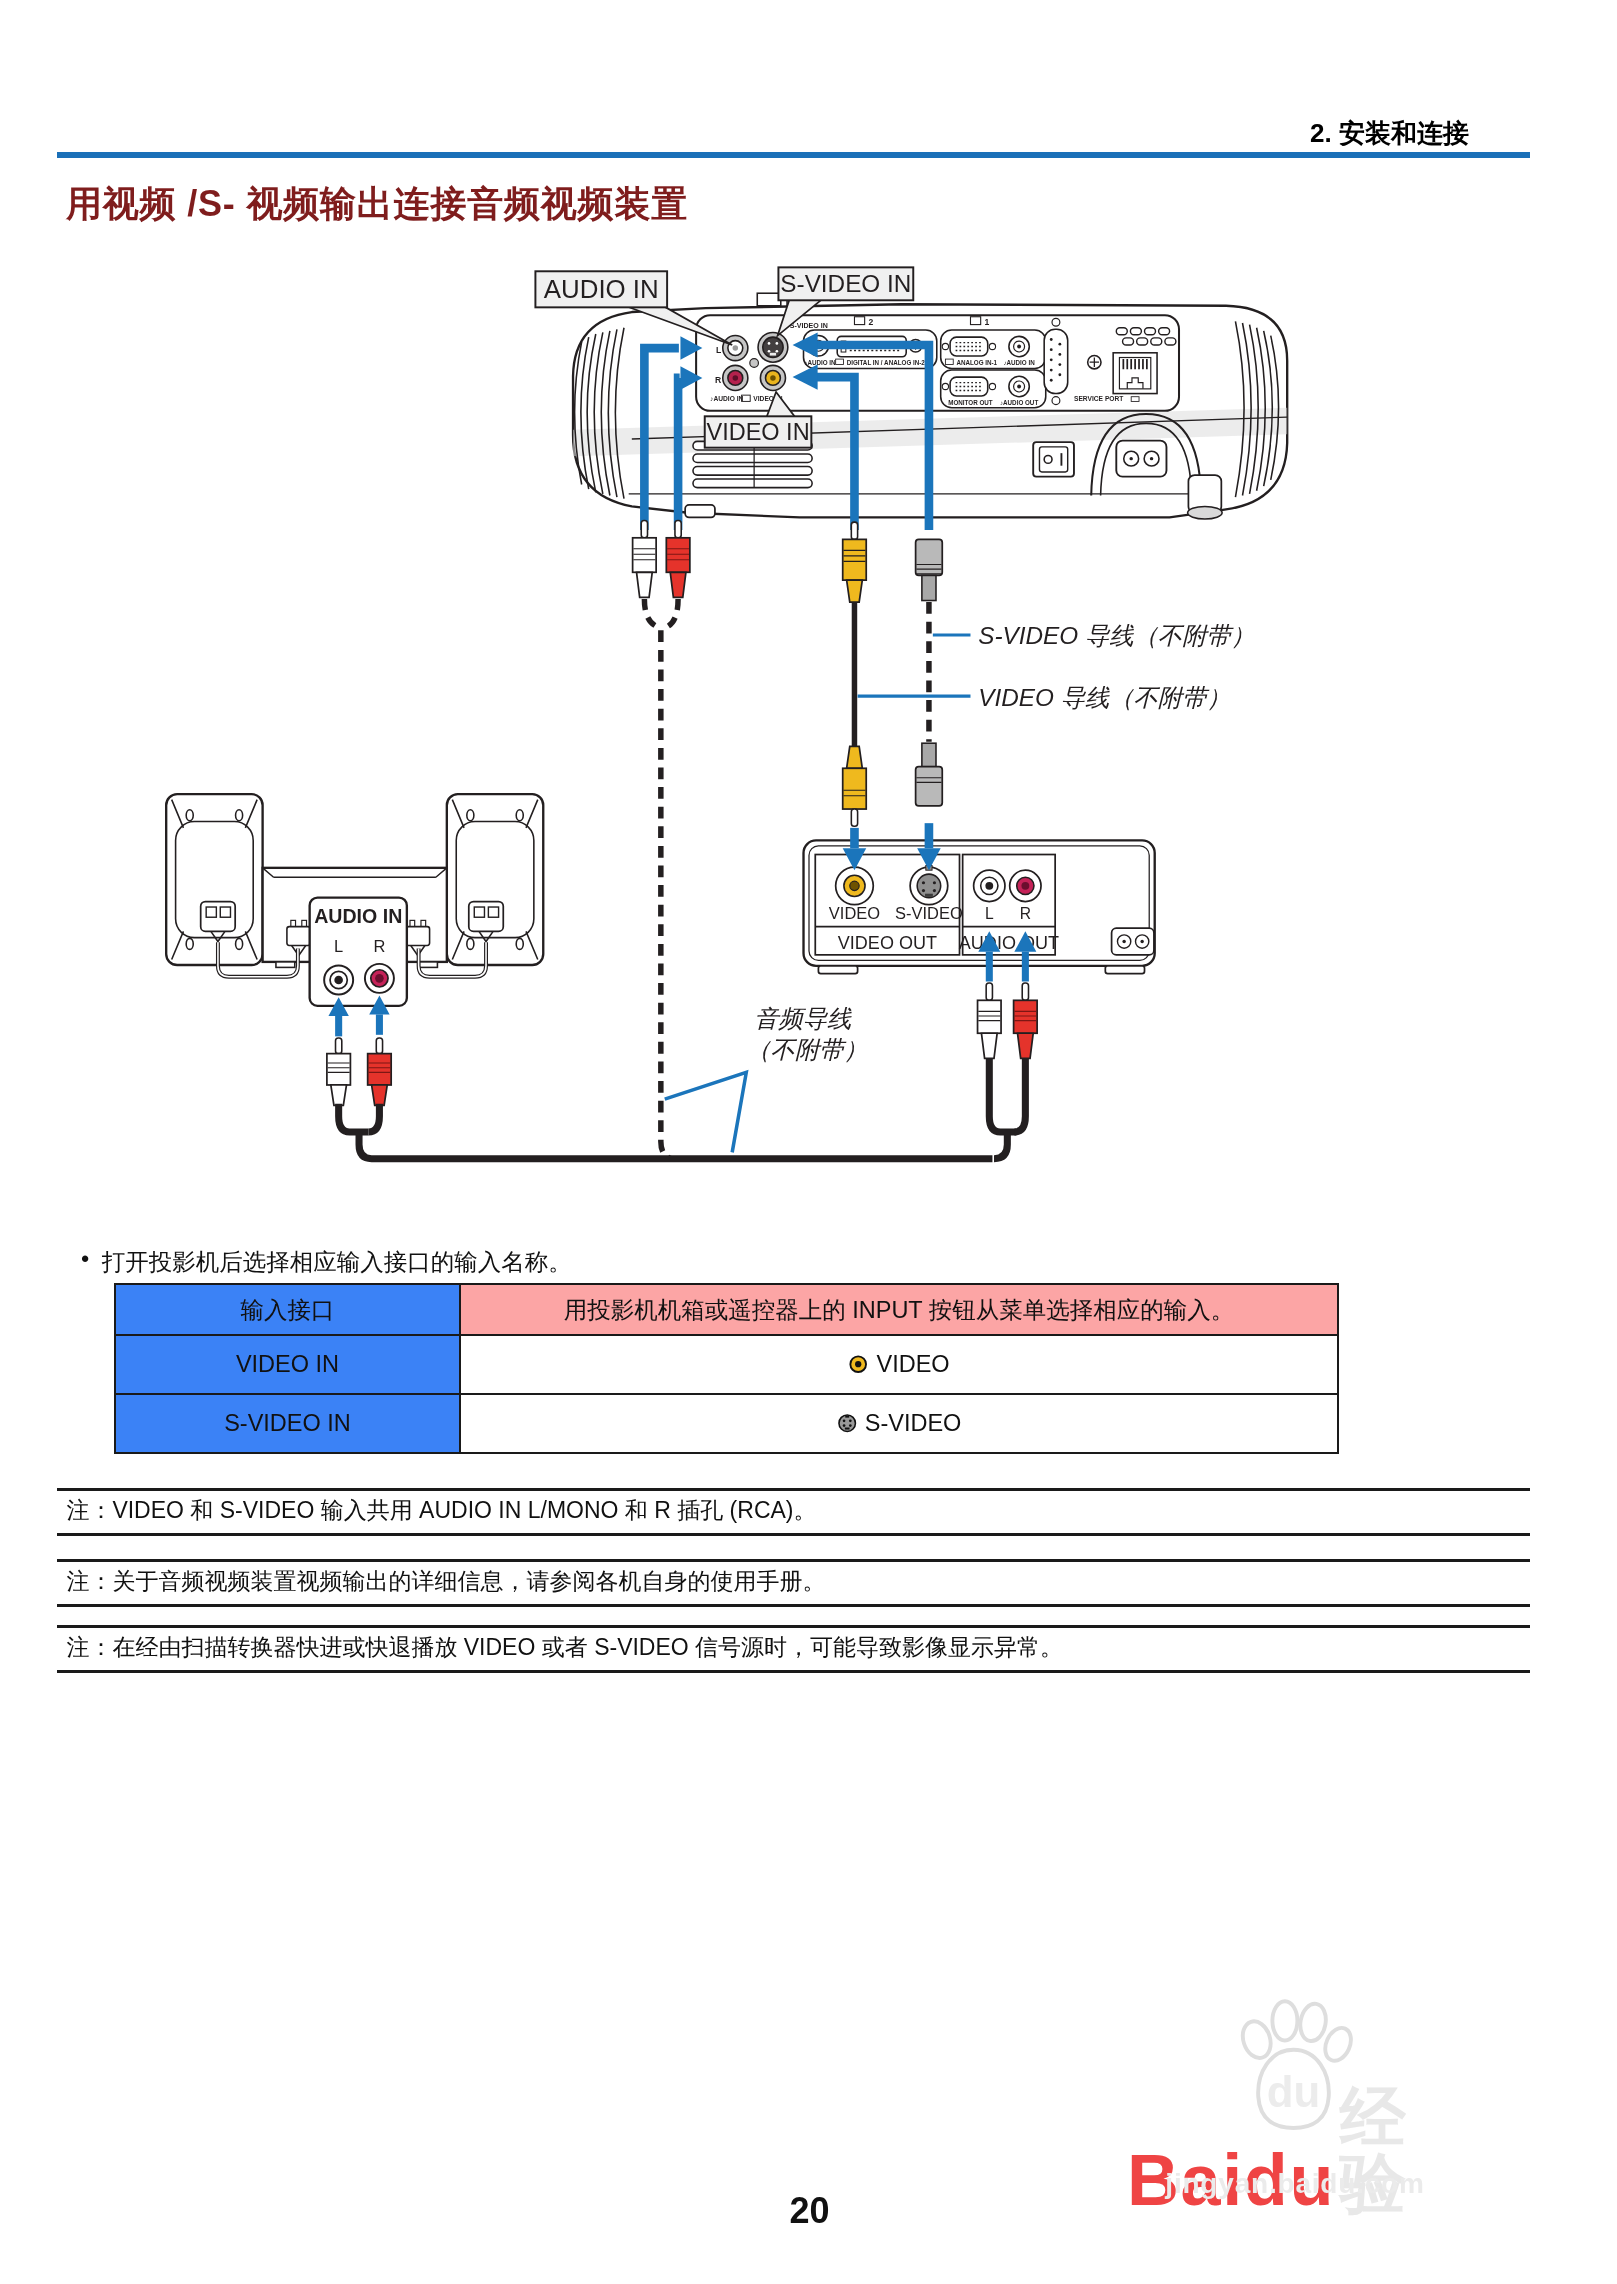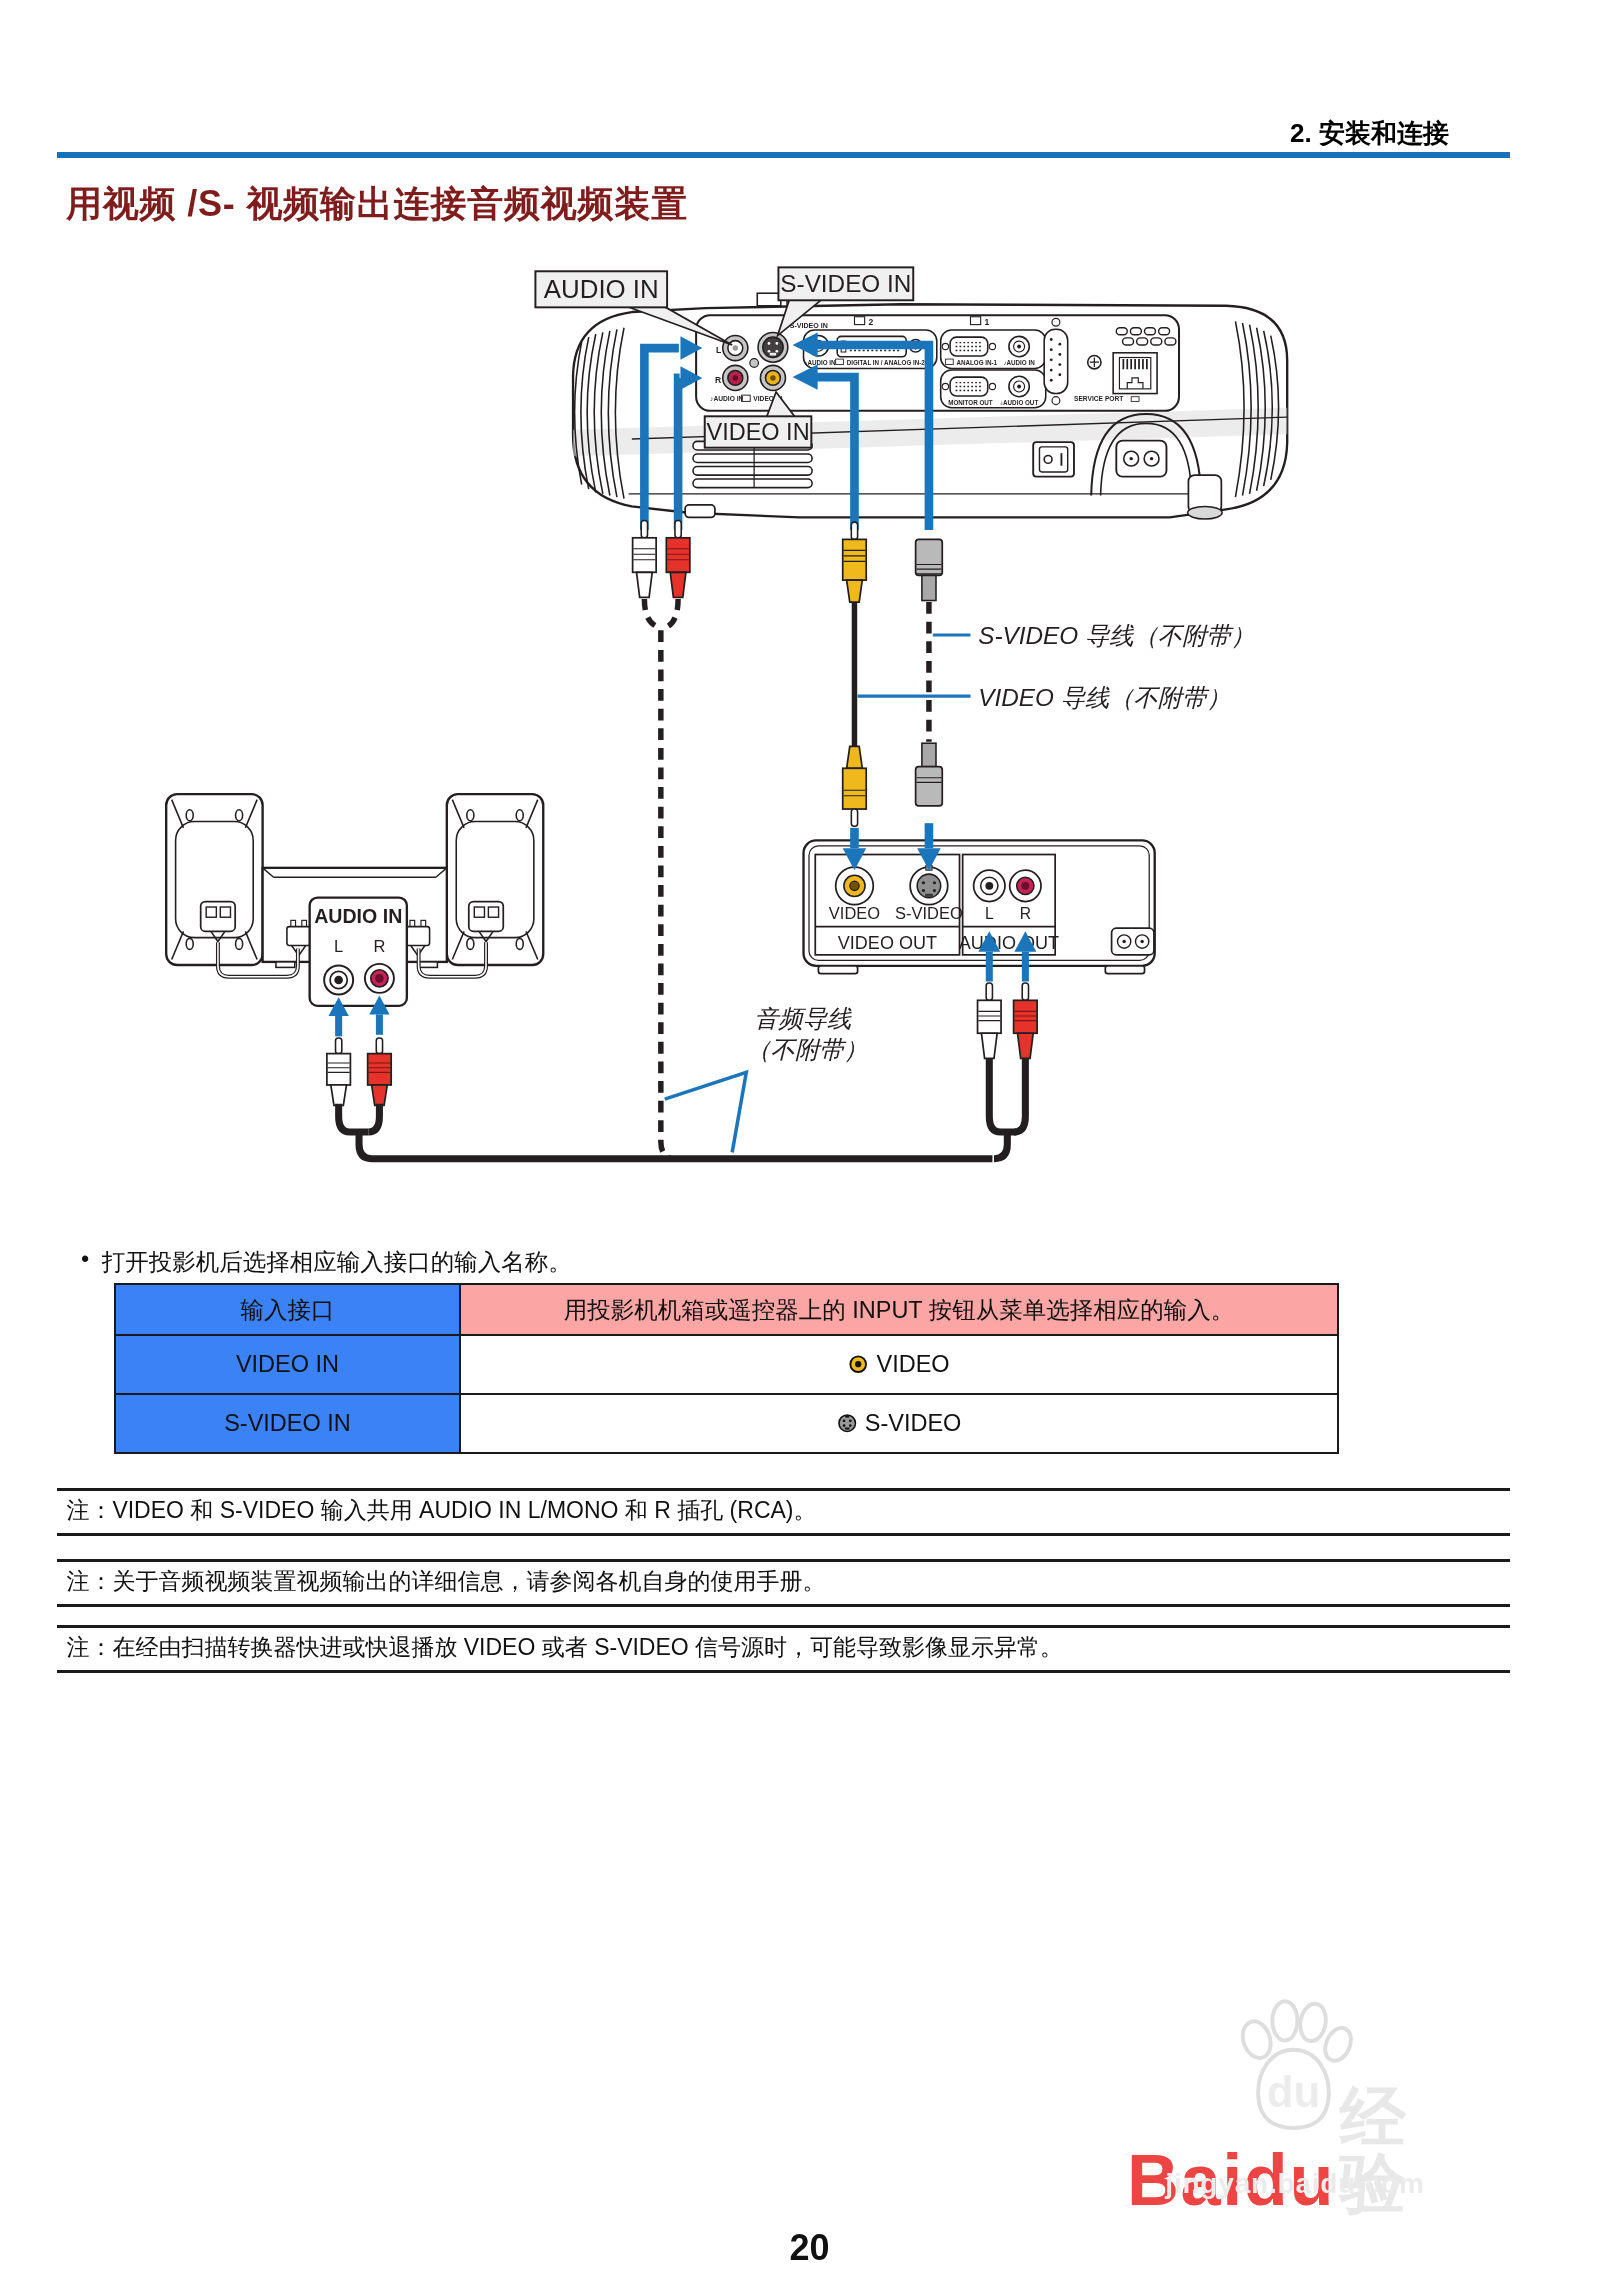--- a/index.html
+++ b/index.html
@@ -1,37 +1,37 @@
 <!DOCTYPE html>
 <html style="font-size:12.5px"><head>
 <meta charset="utf-8">
 <style>
   html,body{margin:0;padding:0;background:#fff;}
   .page{position:relative;width:1510px;height:2284px;background:#fff;overflow:hidden;
-        font-family:"Liberation Sans","DejaVu Sans",sans-serif;color:#1a1a1a;}
+        font-family:"Liberation Sans","DejaVu Sans",sans-serif;color:#1a1a1a;padding-left:20px;}
   .hdr-section{position:absolute;top:116px;right:61px;font-size:26px;font-weight:bold;color:#000;}
   .hdr-rule{position:absolute;top:152px;left:57px;width:1501px;height:6.3px;background:#1a70b8;}
   .doc-title{position:absolute;top:180px;left:66px;font-size:36px;font-weight:900;color:#7f1d1d;letter-spacing:0.8px;}
   .diagram-svg{position:absolute;top:0;left:0;}
   .diagram-svg text{font-family:"Liberation Sans","DejaVu Sans",sans-serif;fill:#231f20;}
   .bullet-line{position:absolute;top:1246px;left:81px;font-size:23.5px;color:#111;display:flex;gap:12.5px;}
   .spec-table{position:absolute;top:1283px;left:114px;width:1225px;border:2.4px solid #1a1a1a;box-sizing:border-box;}
   .t-row{display:flex;}
   .t-row + .t-row{border-top:2.4px solid #1a1a1a;}
   .t-c1{width:345px;background:#3b82f6;display:flex;align-items:center;justify-content:center;
         font-size:23.5px;border-right:2.4px solid #1a1a1a;box-sizing:border-box;color:#111;}
   .t-c2{flex:1;display:flex;align-items:center;justify-content:center;font-size:23.5px;gap:7.8px;color:#111;}
   .t-head{height:49px;}
   .t-head .t-c2{background:#fca5a5;}
   .t-data{height:57px;background:#fff;}
   .note{position:absolute;left:57px;width:1501px;box-sizing:border-box;
         border-top:3.9px solid #1a1a1a;border-bottom:3.9px solid #1a1a1a;
         font-size:23px;color:#111;padding:3.9px 7.8px 7px 9.4px;}
   .page-num{position:absolute;top:2190px;left:731px;width:157px;text-align:center;
-            font-size:36px;font-weight:bold;color:#111;margin-top:37px;}
+            font-size:36px;font-weight:bold;color:#111;}
   .watermark{position:absolute;top:2035px;left:1127px;width:337px;height:180px;color:#e6e6e6;}
   .wm-row{position:absolute;top:49px;left:0;display:flex;align-items:flex-end;}
   .wm-bai{font-size:72px;font-weight:bold;letter-spacing:1.6px;color:#ef4444;line-height:1;}
   .wm-jy{font-size:66px;font-weight:bold;color:#e8e8e8;line-height:1;margin-left:4.7px;}
   .wm-url{position:absolute;top:133px;left:6.3px;font-size:28px;font-weight:bold;color:#ebebeb;letter-spacing:0.8px;margin-left:32px;}
   .wm-paw{position:absolute;top:-44px;left:100px;}
 </style>
 </head>
 <body>
 

